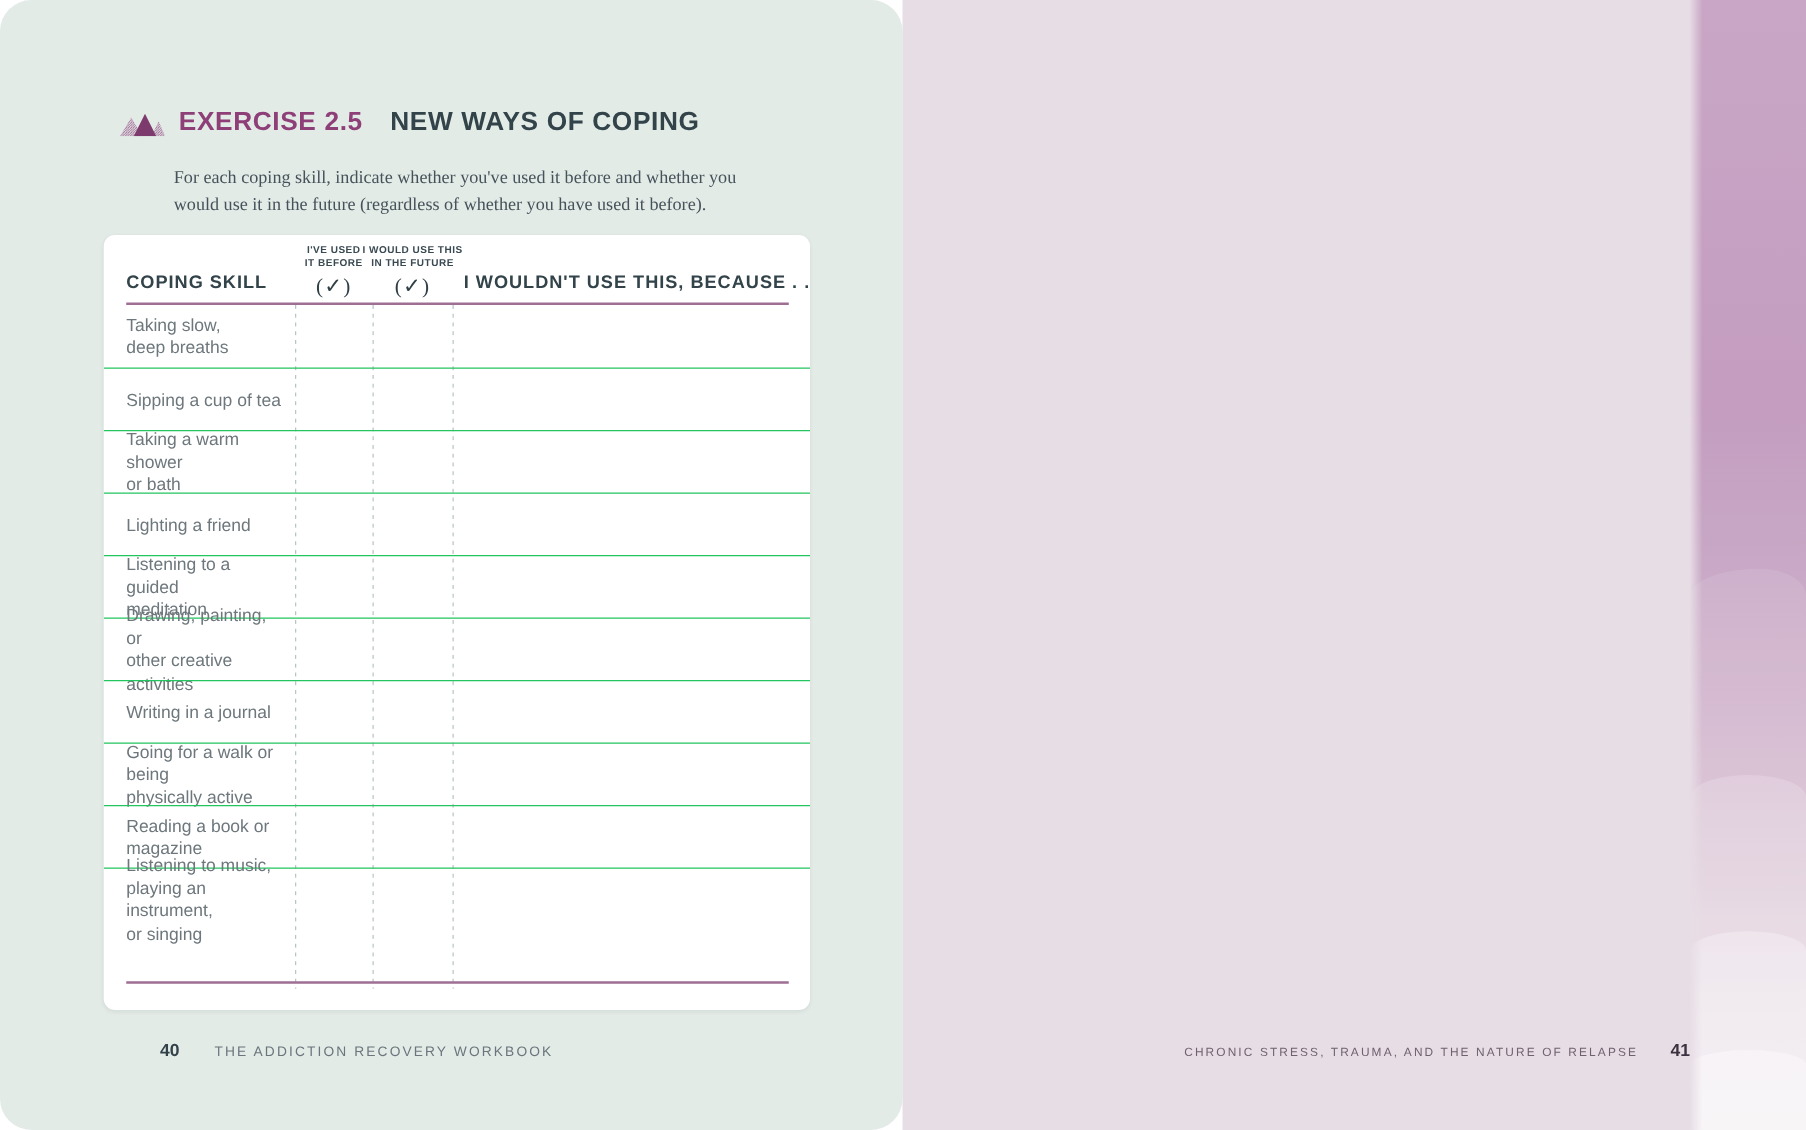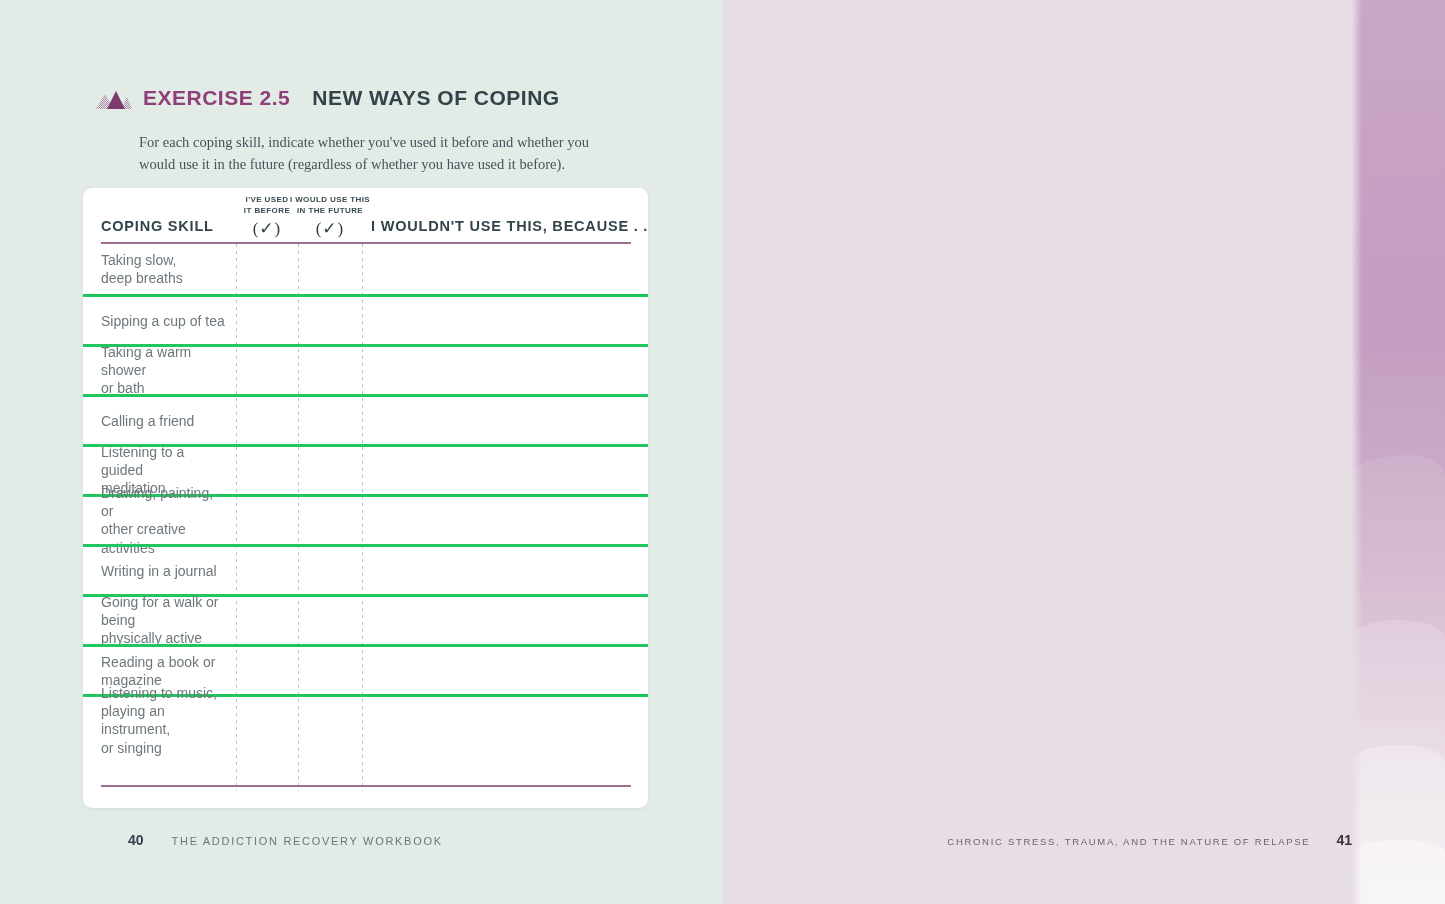--- a/index.html
+++ b/index.html
@@ -11,20 +11,21 @@
     position:relative;
   }
 
   .spread { position:absolute; inset:0; display:flex; }
 
   
   .page-left {
     width:722px; height:904px;
     background:#e3ebe7;
     position:relative;
+    border-radius:25px;
   }
   .page-right {
     width:723px; height:904px;
     background:#e7dde5;
     position:relative;
     overflow:hidden;
   }
 
   
   .edge-art { position:absolute; right:0; top:0; width:93px; height:904px; overflow:hidden; }
@@ -100,21 +101,21 @@
     font-family:"Liberation Sans Narrow","Liberation Sans",sans-serif;
     font-size:14.5px; font-weight:bold; letter-spacing:0.8px; color:#32434a;
     white-space:nowrap;
   }
 
   .hrule-top { position:absolute; left:18px; right:17px; top:54px; height:1.6px; background:#9f6e93; }
   .hrule-bottom { position:absolute; left:18px; right:17px; bottom:21px; height:1.6px; background:#9f6e93; }
 
   .rows { position:absolute; left:0; right:0; top:56px; bottom:23px; }
   .row { position:relative; width:100%; height:50px; }
-  .row + .row { border-top:3px solid #22c55e; }
+  .row + .row { border-top:1px solid #22c55e; }
   .row .skill {
     position:absolute; left:18px; top:50%; transform:translateY(-50%);
     width:128px;
     font-family:"Liberation Sans", sans-serif;
     font-size:14px; line-height:1.32; color:#6d777c;
   }
 
   
   .footer-l { position:absolute; left:96px; bottom:56px; display:flex; align-items:baseline; gap:28px; }
   .pg-num {
@@ -194,21 +195,21 @@
 deep breaths</div>
             </div>
             <div class="row">
               <div class="skill" style="white-space: pre-line;">Sipping a cup of tea</div>
             </div>
             <div class="row">
               <div class="skill" style="white-space: pre-line;">Taking a warm shower
 or bath</div>
             </div>
             <div class="row">
-              <div class="skill" style="white-space: pre-line;">Calling a friend</div>
+              <div class="skill" style="white-space: pre-line;">Lighting a friend</div>
             </div>
             <div class="row">
               <div class="skill" style="white-space: pre-line;">Listening to a guided
 meditation</div>
             </div>
             <div class="row">
               <div class="skill" style="white-space: pre-line;">Drawing, painting, or
 other creative activities</div>
             </div>
             <div class="row">

